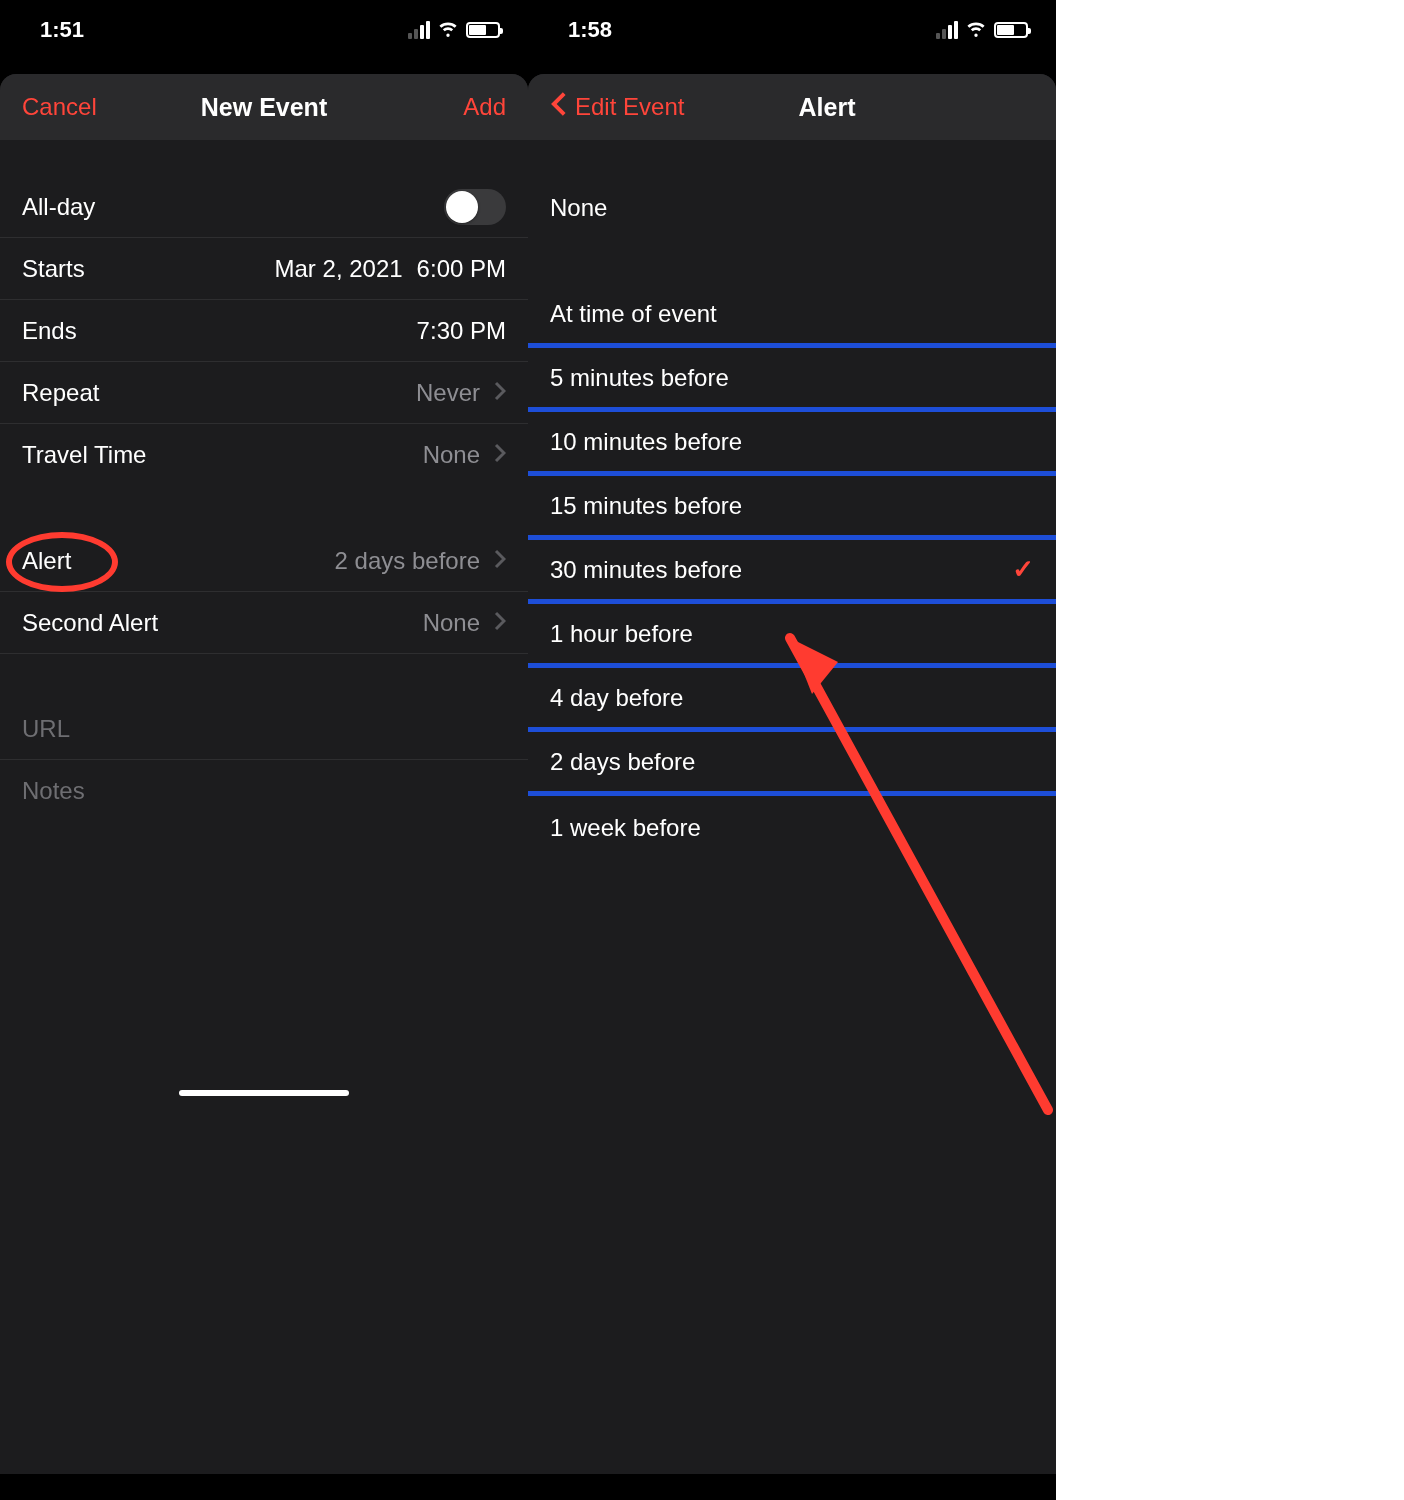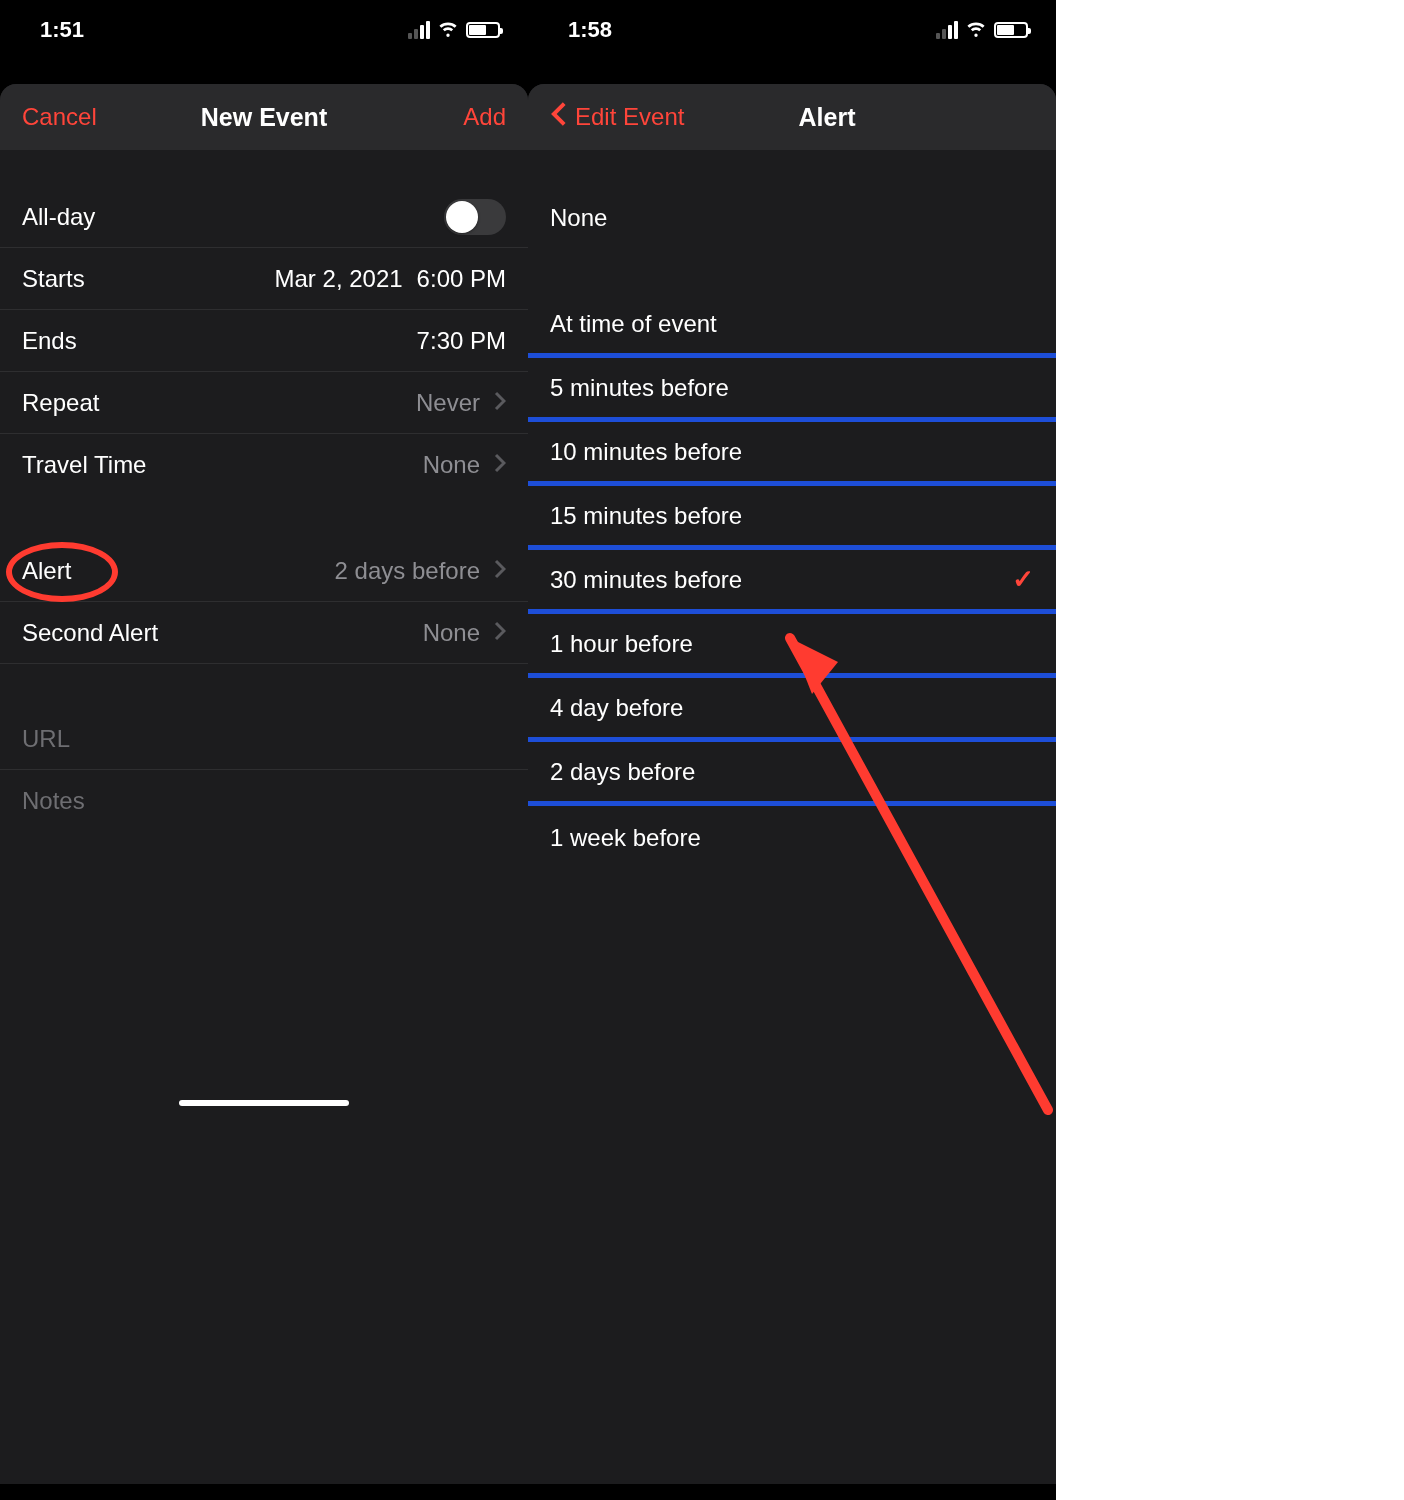--- a/index.html
+++ b/index.html
@@ -56,21 +56,21 @@
   .card-back {
     position: absolute;
     top: 0; left: 10px; right: 10px;
     height: 40px;
     background: #1a1a1c;
     border-radius: 16px 16px 0 0;
     opacity: 0.5;
   }
   .card {
     position: relative;
-    margin-top: 24px;
+    margin-top: 14px;
     background: #1c1c1e;
     border-radius: 16px 16px 0 0;
     min-height: 1400px;
   }
   .nav-bar {
     display: flex;
     align-items: center;
     justify-content: space-between;
     height: 66px;
     padding: 0 22px;

